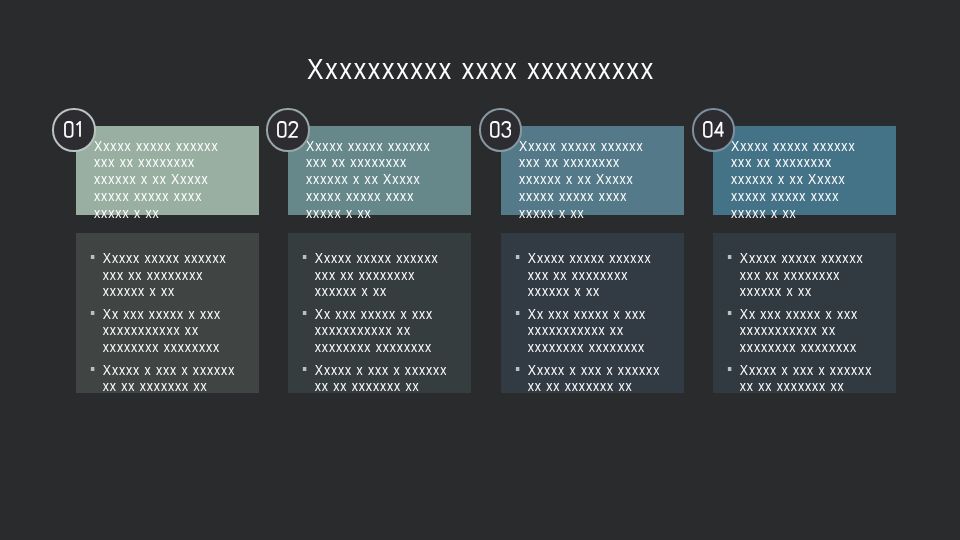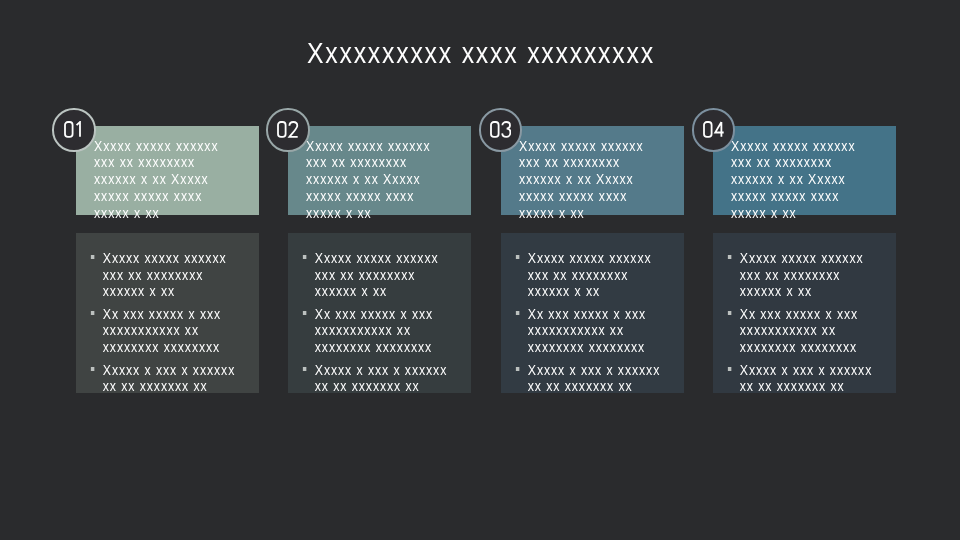--- a/index.html
+++ b/index.html
@@ -1,19 +1,19 @@
 <!DOCTYPE html>
 <html><head>
 <meta charset="utf-8">
 <style>
   html,body{margin:0;padding:0;}
   body{width:960px;height:540px;background:#2a2b2d;overflow:hidden;
        font-family:"Liberation Sans",sans-serif;}
   .slide{position:relative;width:960px;height:540px;background:#2a2b2d;overflow:hidden;}
-  .titlewrap{position:absolute;left:0;top:0;width:871px;height:120px;
+  .titlewrap{position:absolute;left:0;top:16px;width:871px;height:120px;
              opacity:0.999;will-change:opacity;}
   .title{position:absolute;left:0;top:36px;width:960px;text-align:center;
          color:#ffffff;font-size:29px;line-height:34px;font-weight:400;
          letter-spacing:2.1px;text-indent:2.1px;
          transform:scaleX(0.855);transform-origin:center center;}
   .col{position:absolute;top:0;width:183px;height:388px;
        opacity:0.999;will-change:opacity;}
   .hdrbox{position:absolute;left:0;top:126px;width:183px;height:89px;}
   .hdrtext{position:absolute;left:17.7px;top:137.5px;width:210px;color:#ffffff;
            font-size:14.2px;line-height:16.9px;white-space:nowrap;

